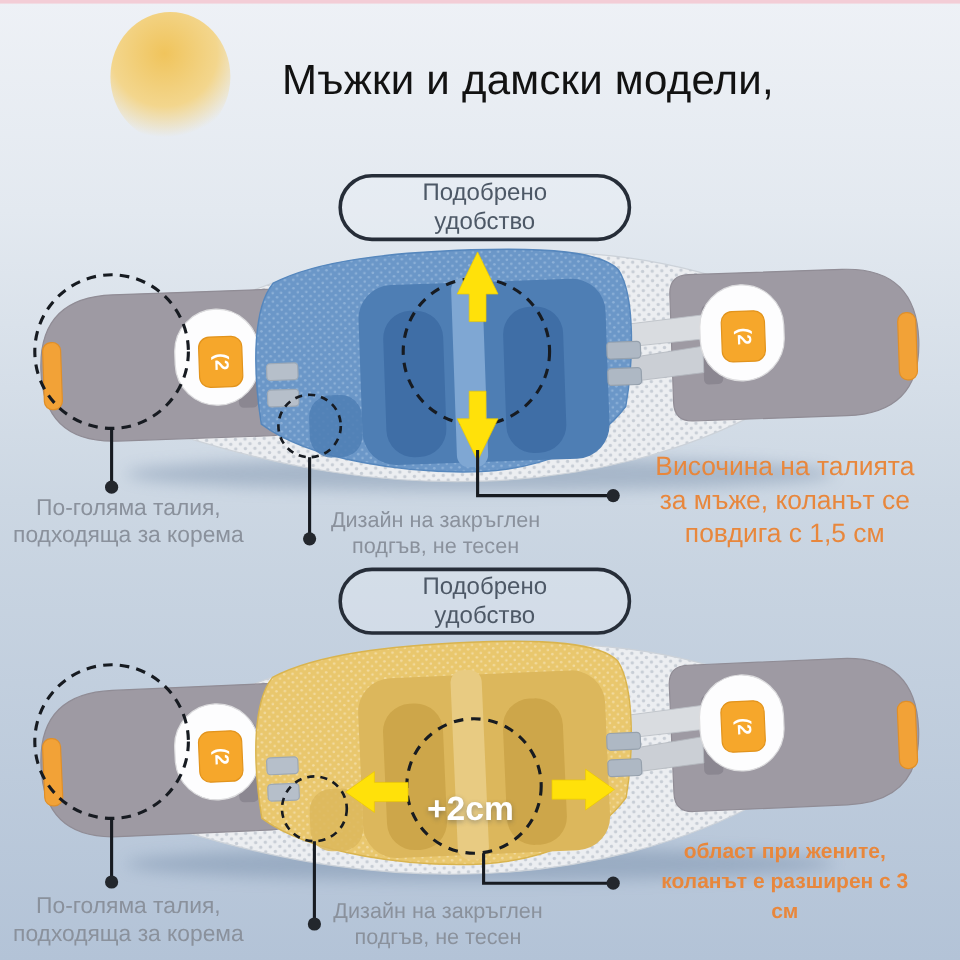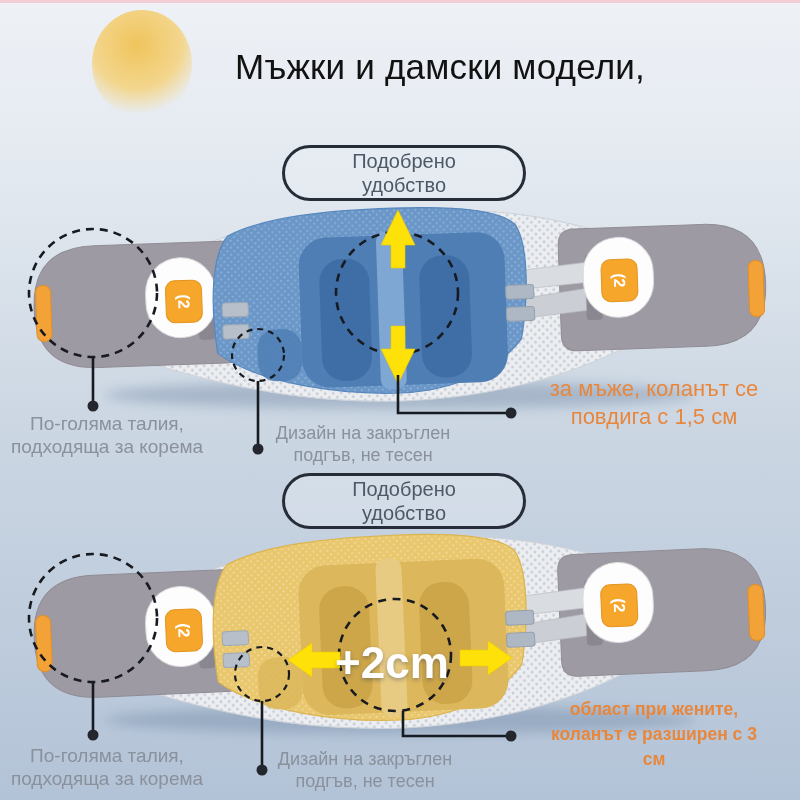--- a/index.html
+++ b/index.html
@@ -11,21 +11,21 @@
   .sun{left:92px;top:10px;width:100px;height:108px;border-radius:50%;
     background:radial-gradient(circle at 45% 32%,#f0c45c 0%,#f3d68d 48%,rgba(246,229,180,0) 76%);}
   .title{left:0;top:44px;width:800px;text-align:center;color:#121212;
     font-size:35px;line-height:45px;font-weight:500;letter-spacing:.2px;padding-left:40px;}
   .badge{width:238px;height:50px;border:3px solid #262d38;border-radius:32px;
     background:rgba(236,241,247,.35);display:flex;flex-direction:column;
     align-items:center;justify-content:center;color:#4d5866;font-size:20px;line-height:24px;}
   .measure{color:#ffffff;font-weight:bold;text-align:center;
     text-shadow:0 2px 4px rgba(20,40,80,.35);}
   .measure.m1{left:290px;top:266px;width:215px;font-size:46px;}
-  .measure.m2{left:292px;top:638px;width:200px;font-size:44px;}
+  .measure.m2{left:292px;top:658px;width:200px;font-size:28px;}
   .glabel{color:#8a919c;text-align:center;}
   .glabel .l{display:block;}
   .lab-left1{left:8px;top:412px;width:198px;font-size:19px;line-height:23px;}
   .lab-mid1{left:270px;top:422px;width:186px;font-size:18px;line-height:22px;}
   .lab-left2{left:8px;top:744px;width:198px;font-size:19px;line-height:23px;}
   .lab-mid2{left:272px;top:748px;width:186px;font-size:18px;line-height:22px;}
   .note{color:#e8873c;text-align:center;}
   .note .l{display:block;}
   .note1{left:526px;top:375px;width:256px;font-size:22px;line-height:28px;font-weight:500;}
   .note2{left:528px;top:697px;width:252px;font-size:17.5px;line-height:25px;font-weight:bold;}
@@ -118,20 +118,21 @@
 
   <div class="abs glabel lab-left1">
     <span class="l">По-голяма талия,</span>
     <span class="l">подходяща за корема</span>
   </div>
   <div class="abs glabel lab-mid1">
     <span class="l">Дизайн на закръглен</span>
     <span class="l">подгъв, не тесен</span>
   </div>
   <div class="abs note note1">
+    <span class="l">Височина на талията</span>
     <span class="l">за мъже, коланът се</span>
     <span class="l">повдига с 1,5 см</span>
   </div>
 
   <div class="abs badge" style="left:282px;top:473px;">
     <span>Подобрено</span>
     <span>удобство</span>
   </div>
 
   <svg class="abs" style="left:0;top:532px;" width="800" height="260" viewBox="0 0 800 260">

